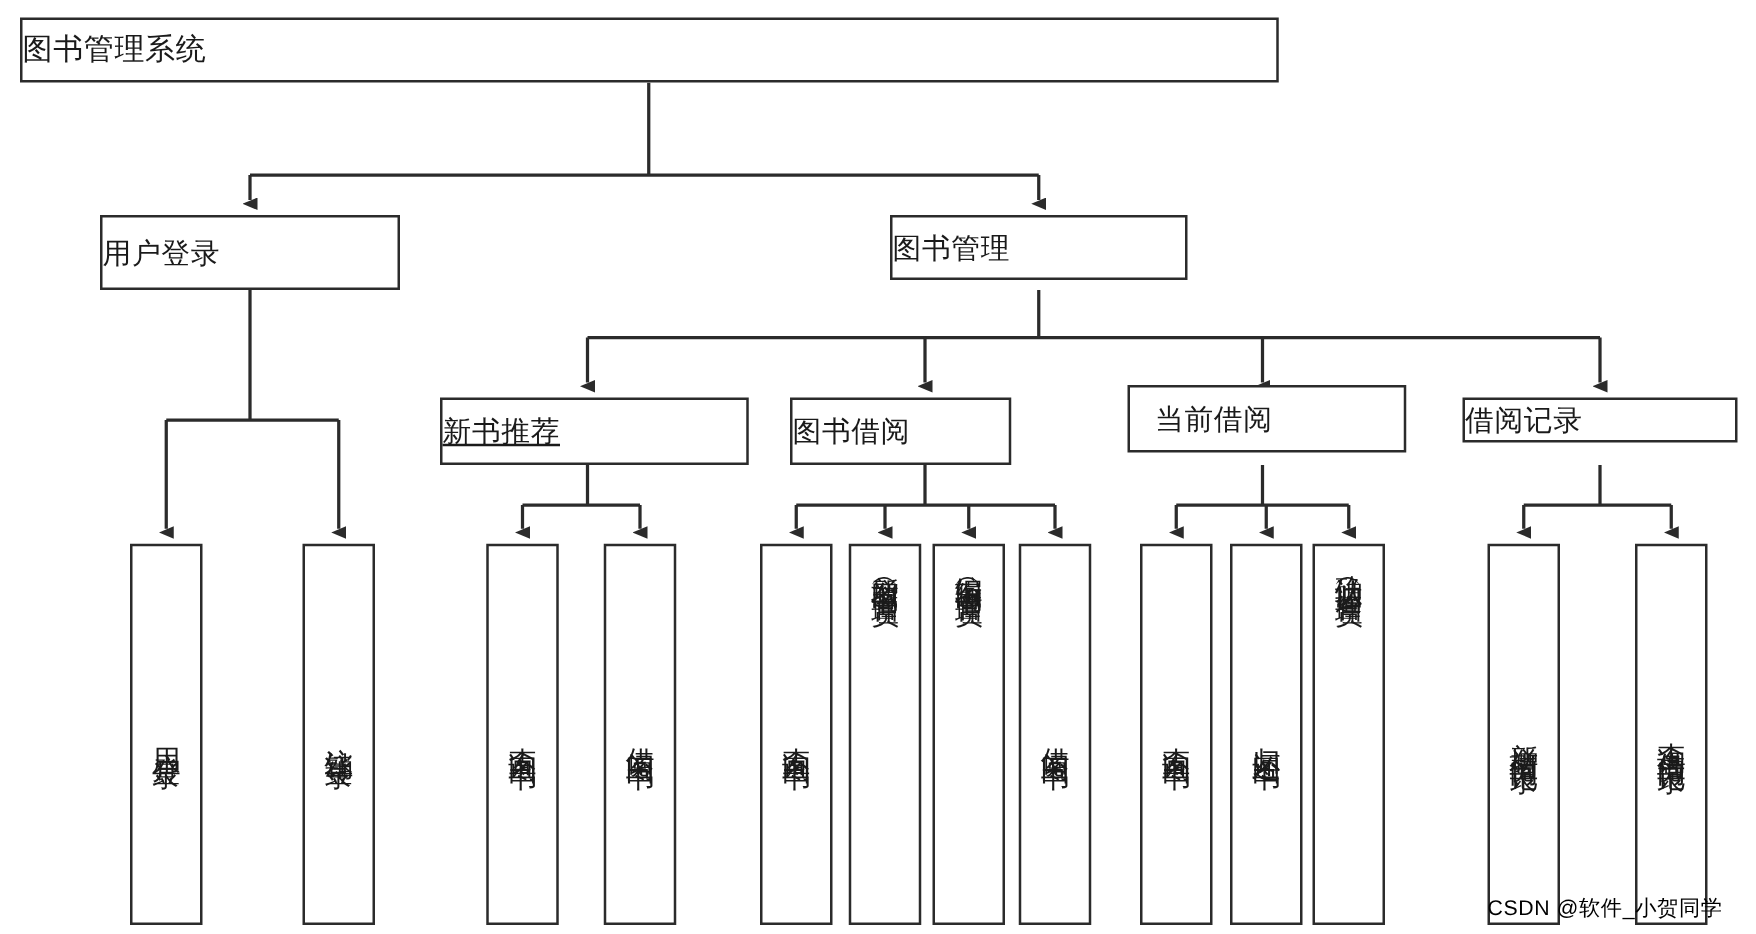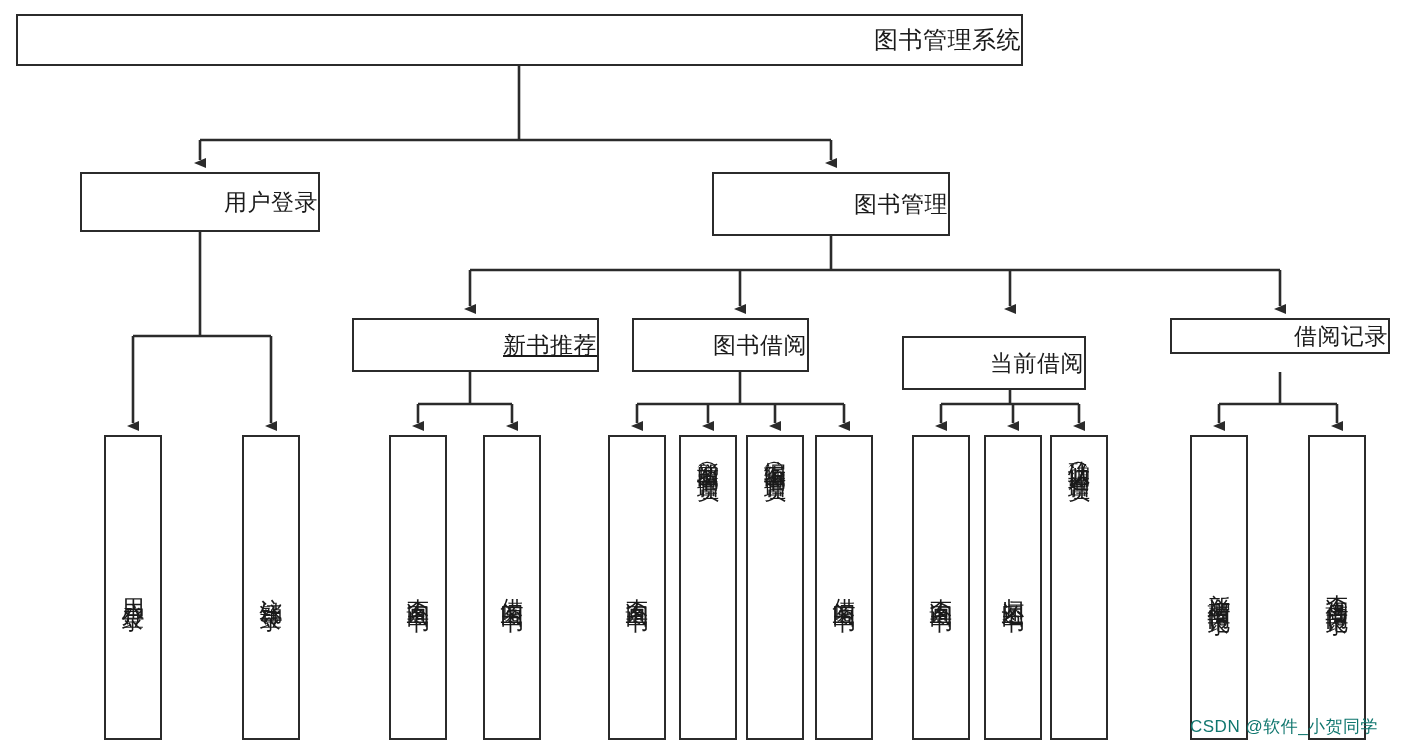--- a/index.html
+++ b/index.html
@@ -26,21 +26,21 @@
     height: 747px;
     pointer-events: none;
   }
   .node {
     position: absolute;
     box-sizing: border-box;
     background: #ffffff;
     border: 2px solid #2b2b2b;
     display: flex;
     align-items: center;
-    justify-content: flex-end;
+    justify-content: flex-start;
     color: #1a1a1a;
   }
   .node .label {
     display: block;
     text-align: center;
     line-height: 1.0;
     white-space: nowrap;
   }
   
   .node.horiz .label {
@@ -149,31 +149,31 @@
     </g>
   </svg>
 
   <div class="node horiz root" id="node-root" style="left: 16px; top: 14px; width: 1007px; height: 52px;">
     <span class="label">图书管理系统</span>
   </div>
 
   <div class="node horiz" id="node-l1-0" style="left: 80px; top: 172px; width: 240px; height: 60px;">
     <span class="label">用户登录</span>
   </div>
-  <div class="node horiz" id="node-l1-1" style="left: 712px; top: 172px; width: 238px; height: 64px; font-family: Liberation Serif, serif;">
+  <div class="node horiz" id="node-l1-1" style="left: 712px; top: 172px; width: 238px; height: 52px; font-family: Liberation Serif, serif;">
     <span class="label">图书管理</span>
   </div>
 
   <div class="node horiz" id="node-l2-0" style="left: 352px; top: 318px; width: 247px; height: 54px; text-decoration: underline;">
     <span class="label">新书推荐</span>
   </div>
   <div class="node horiz" id="node-l2-1" style="left: 632px; top: 318px; width: 177px; height: 54px;">
     <span class="label">图书借阅</span>
   </div>
-  <div class="node horiz" id="node-l2-2" style="left: 902px; top: 336px; width: 184px; height: 54px;">
+  <div class="node horiz" id="node-l2-2" style="left: 902px; top: 308px; width: 223px; height: 54px; padding-left: 20px;">
     <span class="label">当前借阅</span>
   </div>
   <div class="node horiz" id="node-l2-3" style="left: 1170px; top: 318px; width: 220px; height: 36px;">
     <span class="label">借阅记录</span>
   </div>
 
   <div class="node vert" id="node-leaf-0" style="left: 104px; top: 435px; width: 58px; height: 305px;">
     <span class="label">用户登录</span>
   </div>
   <div class="node vert" id="node-leaf-1" style="left: 242px; top: 435px; width: 58px; height: 305px;">
@@ -206,15 +206,15 @@
   <div class="node vert tall" id="node-leaf-10" style="left: 1050px; top: 435px; width: 58px; height: 305px;">
     <span class="label">确认归还（管理员）</span>
   </div>
   <div class="node vert" id="node-leaf-11" style="left: 1190px; top: 435px; width: 58px; height: 305px;">
     <span class="label">新增借阅记录</span>
   </div>
   <div class="node vert" id="node-leaf-12" style="left: 1308px; top: 435px; width: 58px; height: 305px;">
     <span class="label">查询借阅记录</span>
   </div>
 
-  <div class="watermark" style="left: 1190px; top: 715px; color: #0f766e;">CSDN @软件_小贺同学</div>
+  <div class="watermark" style="left: 1190px; top: 715px; color: #000000;">CSDN @软件_小贺同学</div>
 
 </div>
 
 </body></html>

